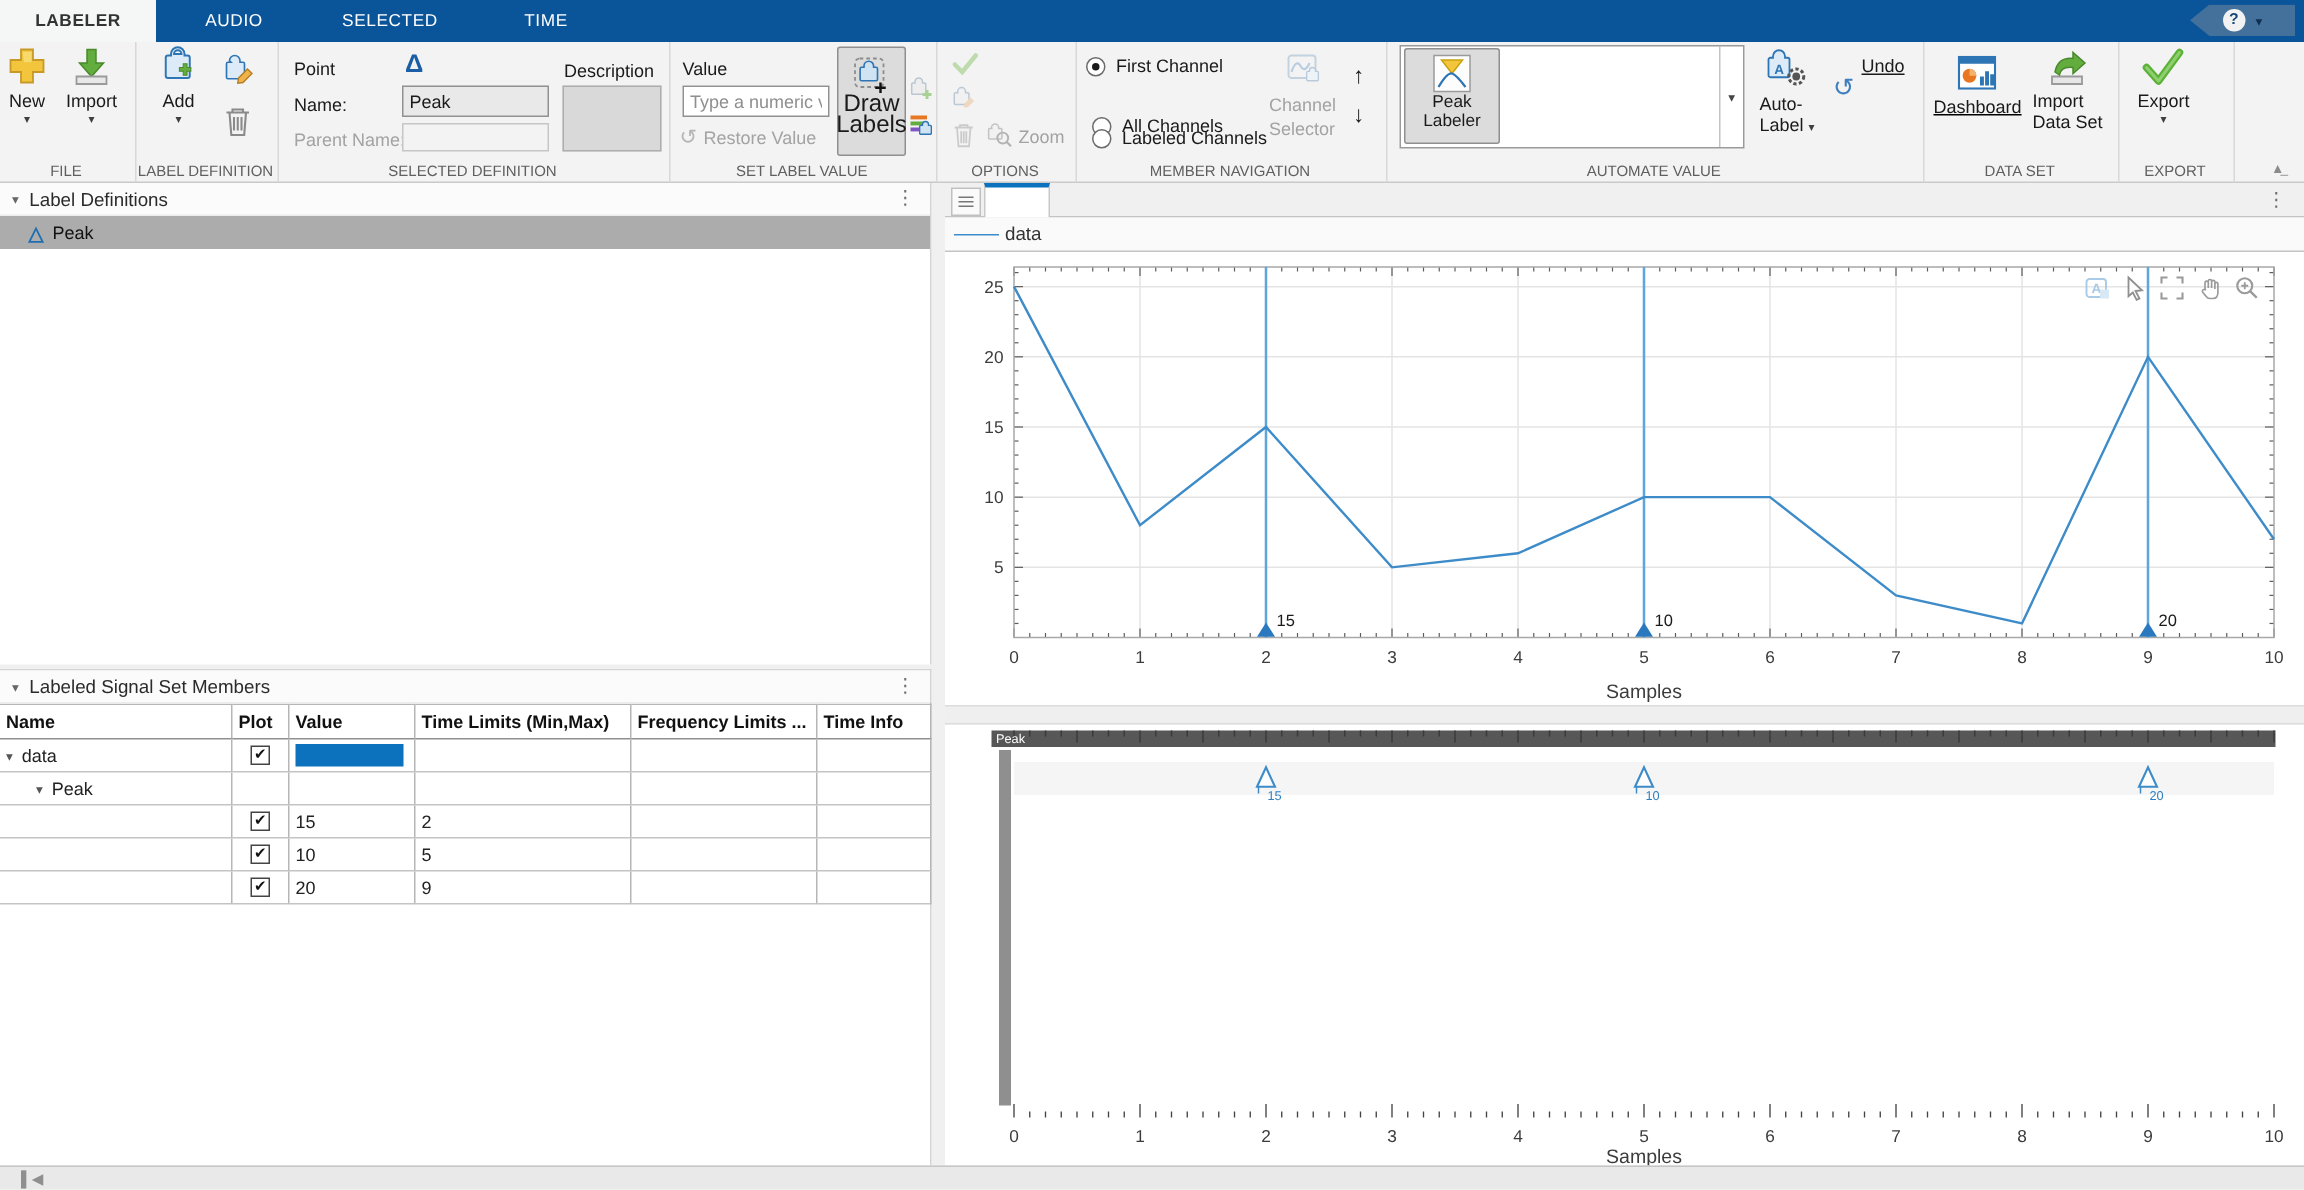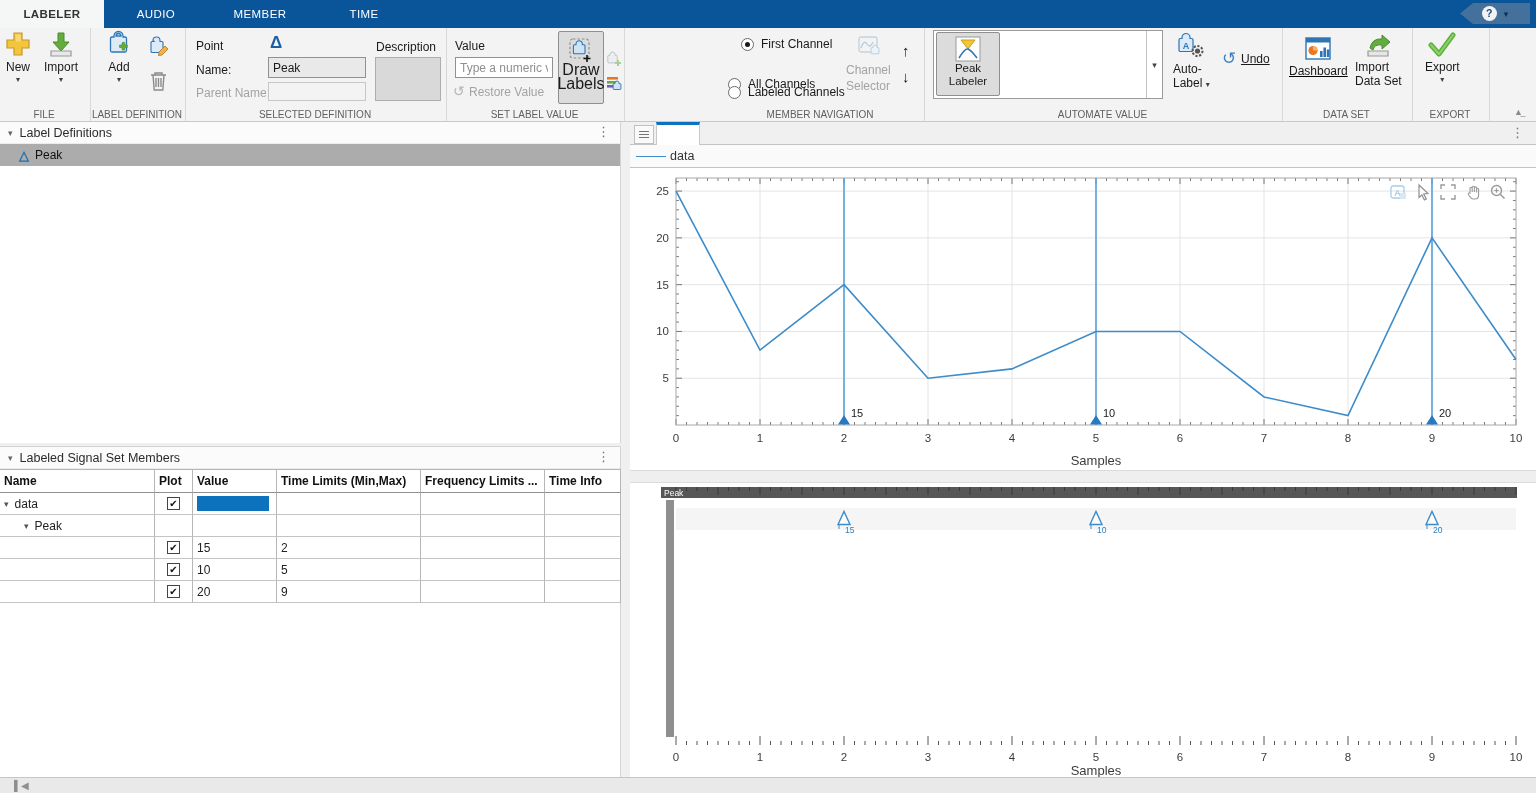--- a/index.html
+++ b/index.html
@@ -92,21 +92,21 @@
 
   .icon28 { width:28px; height:28px; }
   .icon-sm { width:18px; height:18px; }
 </style>
 </head>
 <body>
 
 <div id="tabbar" class="abs">
   <div class="tab active">LABELER</div>
   <div class="tab">AUDIO</div>
-  <div class="tab">MEMBER</div>
+  <div class="tab">SELECTED</div>
   <div class="tab">TIME</div>
   <div id="help-btn">
     <span id="help-circle">?</span>
     <span class="help-caret">▾</span>
   </div>
 </div>
 
 <div id="ribbon" class="abs">
 
   <div class="section" style="left:0;width:91px;">
@@ -180,23 +180,42 @@
     </svg>
     <svg class="abs" style="left:159px;top:47px;width:17px;height:16px;" viewBox="0 0 17 16">
       <rect x="1" y="2" width="11" height="2.6" fill="#e87722"></rect>
       <rect x="1" y="6" width="11" height="2.6" fill="#63ad3f"></rect>
       <rect x="1" y="10" width="11" height="2.6" fill="#7e57c2"></rect>
       <path d="M9 8 a2 2 0 0 1 4 0 v0.6 h1.2 a0.7 0.7 0 0 1 0.7 0.7 v4.5 a0.7 0.7 0 0 1 -0.7 0.7 h-6.4 a0.7 0.7 0 0 1 -0.7 -0.7 v-4.5 a0.7 0.7 0 0 1 0.7 -0.7 h1.2 z" fill="#cfe3f3" stroke="#2e75b5" stroke-width="0.9"></path>
     </svg>
     <div class="sec-label">SET LABEL VALUE</div>
   </div>
 
+  <div class="section" style="left:625px;width:93px;">
+    <svg class="abs" style="left:10px;top:7px;width:17px;height:15px;" viewBox="0 0 17 15">
+      <path d="M1.5 8 l5 5 l9 -11" fill="none" stroke="#bedbae" stroke-width="3" stroke-linecap="round"></path>
+    </svg>
+    <svg class="abs" style="left:9px;top:29px;width:17px;height:17px;" viewBox="0 0 17 17">
+      <path d="M4.5 4 a2.6 2.6 0 0 1 5.2 0 v0.8 h1.5 a0.8 0.8 0 0 1 0.8 0.8 v6.2 a0.8 0.8 0 0 1 -0.8 0.8 h-8.2 a0.8 0.8 0 0 1 -0.8 -0.8 v-6.2 a0.8 0.8 0 0 1 0.8 -0.8 h1.5 z" fill="#f1f1f1" stroke="#bcc8d4" stroke-width="1"></path>
+      <path d="M9 12 l4 -4 l2.4 2.4 l-4 4 l-2.8 0.4 z" fill="#efd8bf"></path>
+    </svg>
+    <svg class="abs" style="left:10px;top:53px;width:15px;height:18px;" viewBox="0 0 15 18">
+      <path d="M1.5 4 h12 M5 4 v-1.6 h5 v1.6 M3 4 l1 12.5 h7 L12 4 M5.8 6.5 v8 M7.5 6.5 v8 M9.2 6.5 v8" fill="none" stroke="#cbcbcb" stroke-width="1.2"></path>
+    </svg>
+    <svg class="abs" style="left:32px;top:53px;width:18px;height:18px;" viewBox="0 0 18 18">
+      <path d="M4 4 a2.4 2.4 0 0 1 4.8 0 v0.7 h1.4 a0.7 0.7 0 0 1 0.7 0.7 v5.6 a0.7 0.7 0 0 1 -0.7 0.7 h-7.4 a0.7 0.7 0 0 1 -0.7 -0.7 v-5.6 a0.7 0.7 0 0 1 0.7 -0.7 h1.4 z" fill="#f1f1f1" stroke="#c3c3c3" stroke-width="1"></path>
+      <circle cx="11.5" cy="11" r="3.6" fill="none" stroke="#b3b3b3" stroke-width="1.3"></circle>
+      <line x1="14" y1="13.5" x2="17" y2="16.5" stroke="#b3b3b3" stroke-width="1.5"></line>
+    </svg>
+    <span class="abs rlabel dim" style="left:54px;top:56px;">Zoom</span>
+    <div class="sec-label">OPTIONS</div>
+  </div>
 
   <div class="section" style="left:718px;width:207px;">
-    <div class="radio-row" style="left:23px;top:9px;">
+    <div class="radio-row" style="left:6px;top:9px;">
       <span class="radio on"></span>
       <span class="rlabel">First Channel</span>
     </div>
     <div class="radio-row" style="left:10px;top:49px;">
       <span class="radio"></span>
       <span class="rlabel">All Channels</span>
     </div>
     <div class="radio-row" style="left:10px;top:57px;">
       <span class="radio"></span>
       <span class="rlabel">Labeled Channels</span>
@@ -230,21 +249,21 @@
       <svg width="30" height="28" viewBox="0 0 30 28">
         <path d="M6 5.5 a4 4 0 0 1 8 0 v1 h1.8 a1.2 1.2 0 0 1 1.2 1.2 v10.6 a1.2 1.2 0 0 1 -1.2 1.2 h-11.6 a1.2 1.2 0 0 1 -1.2 -1.2 v-10.6 a1.2 1.2 0 0 1 1.2 -1.2 h1.8 z" fill="#dcebf7" stroke="#2e75b5" stroke-width="1.2"></path>
         <text x="10" y="17" text-anchor="middle" font-size="9" font-weight="bold" fill="#2e75b5">A</text>
         <circle cx="21.5" cy="19" r="5" fill="none" stroke="#555" stroke-width="2" stroke-dasharray="2.2,1.6"></circle>
         <circle cx="21.5" cy="19" r="2.6" fill="#555"></circle>
       </svg>
       <span class="lbl"><span>Auto-</span><br>
       <span>Label</span> <span class="caret" style="display:inline">▾</span></span>
     </div>
     <span class="abs" style="left:297px;top:20px;font-size:17px;color:#3f7fbf;">↺</span>
-    <span class="abs rlabel" style="left:316px;top:24px;text-decoration:underline;">Undo</span>
+    <span class="abs rlabel" style="left:316px;top:9px;text-decoration:underline;">Undo</span>
     <div class="sec-label">AUTOMATE VALUE</div>
   </div>
 
   <div class="section" style="left:1283px;width:130px;">
     <div class="bigbtn" style="left:6px;top:8px;text-decoration:underline;">
       <svg width="28" height="26" viewBox="0 0 28 26">
         <rect x="2" y="2" width="24" height="21" fill="#fff" stroke="#2e75b5" stroke-width="1.4"></rect>
         <rect x="2" y="2" width="24" height="4.5" fill="#2e75b5"></rect>
         <circle cx="9" cy="14.5" r="4.6" fill="#e87722"></circle>
         <path d="M9 14.5 L9 9.9 A4.6 4.6 0 0 1 13.6 14.5 z" fill="#f6b26b"></path>

